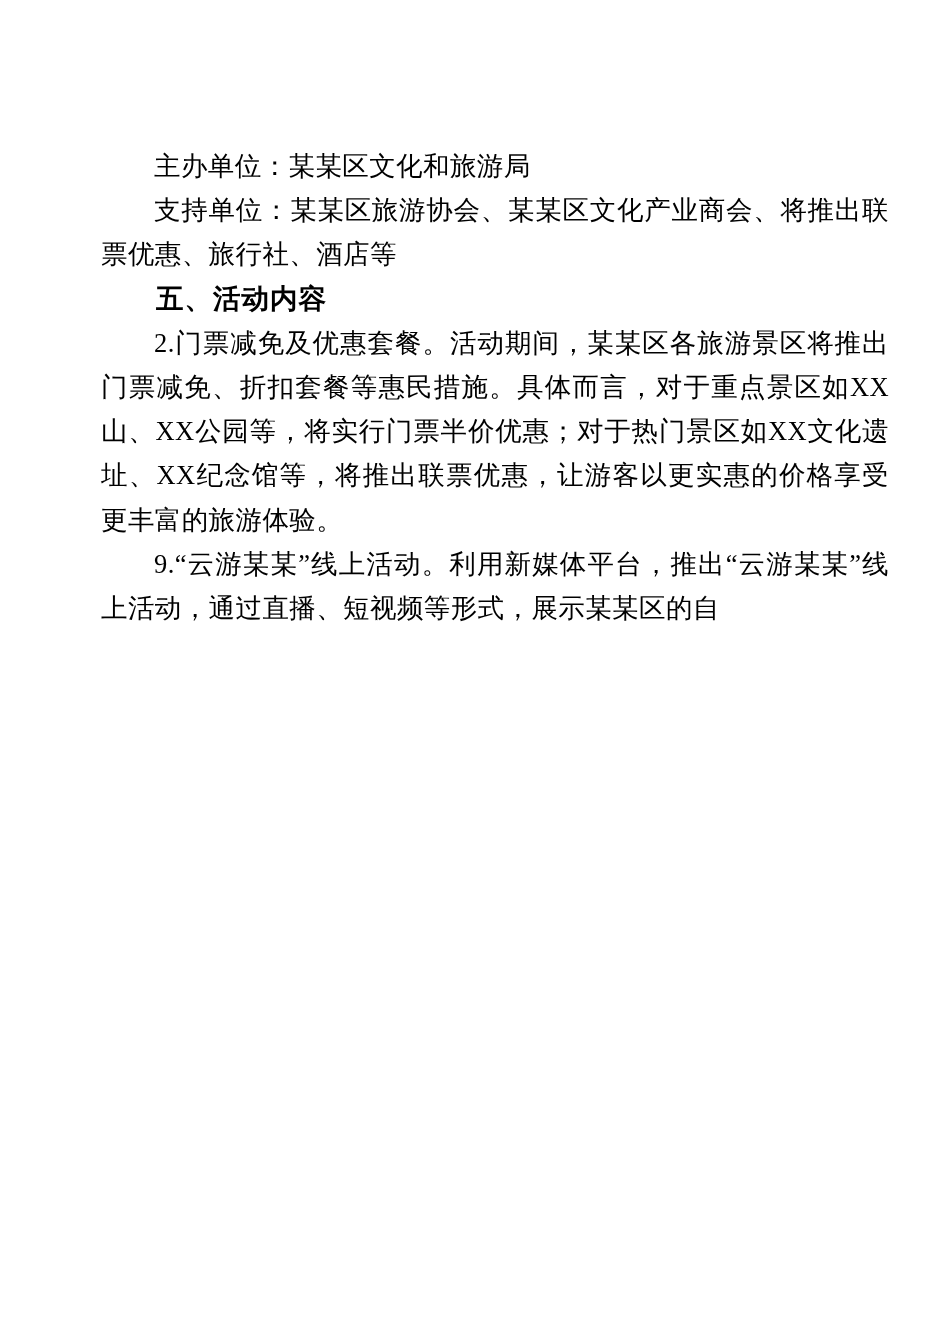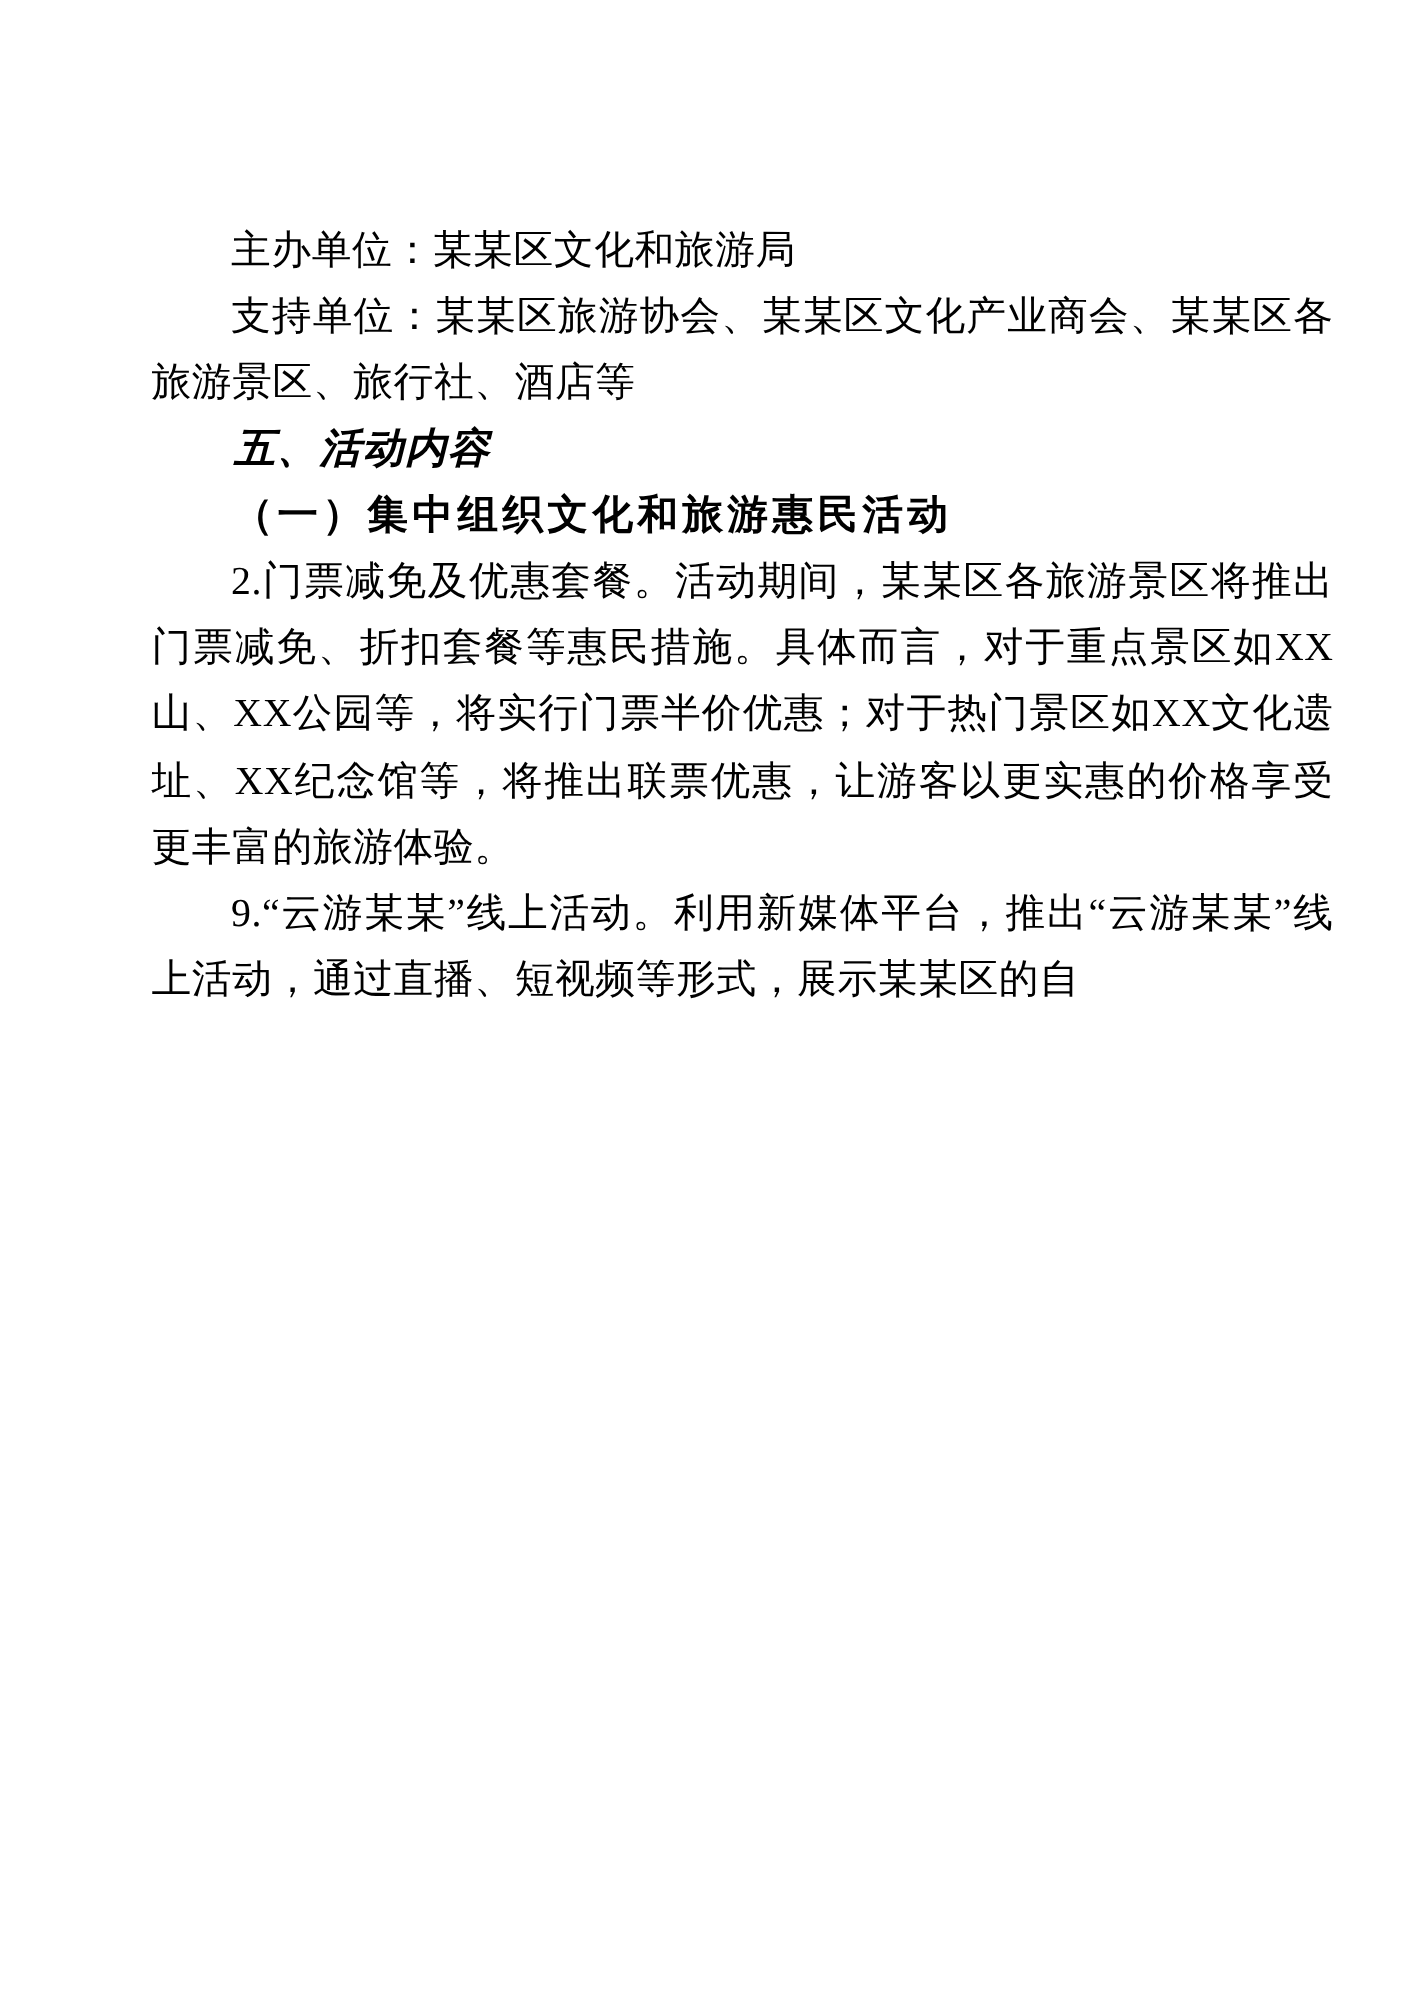--- a/index.html
+++ b/index.html
@@ -28,35 +28,33 @@
     text-indent: 2em;
     color: #000000;
     word-break: break-all;
   }
   .doc p.heading1 {
     font-family: "Liberation Sans", "DejaVu Sans", sans-serif;
     font-weight: 700;
     font-size: 27.5px;
     text-align: left;
     letter-spacing: 1px;
-    font-style: italic;
   }
   .doc p.heading2 {
     font-family: "Liberation Serif", "DejaVu Serif", serif;
     font-weight: 700;
     font-size: 27px;
     text-align: left;
     letter-spacing: 3px;
   }
 </style>
 </head>
 <body>
 
 <div class="page">
   <div class="doc">
     <p class="body">主办单位：某某区文化和旅游局</p>
-    <p class="body">支持单位：某某区旅游协会、某某区文化产业商会、某某区各旅游景区、旅行社、酒店等</p>
+    <p class="body">支持单位：某某区旅游协会、某某区文化产业商会、将推出联票优惠、旅行社、酒店等</p>
     <p class="heading1">五、活动内容</p>
-    <p class="heading2">（一）集中组织文化和旅游惠民活动</p>
     <p class="body">2.门票减免及优惠套餐。活动期间，某某区各旅游景区将推出门票减免、折扣套餐等惠民措施。具体而言，对于重点景区如XX山、XX公园等，将实行门票半价优惠；对于热门景区如XX文化遗址、XX纪念馆等，将推出联票优惠，让游客以更实惠的价格享受更丰富的旅游体验。</p>
     <p class="body">9.“云游某某”线上活动。利用新媒体平台，推出“云游某某”线上活动，通过直播、短视频等形式，展示某某区的自</p>
   </div>
 </div>
 
 </body></html>

